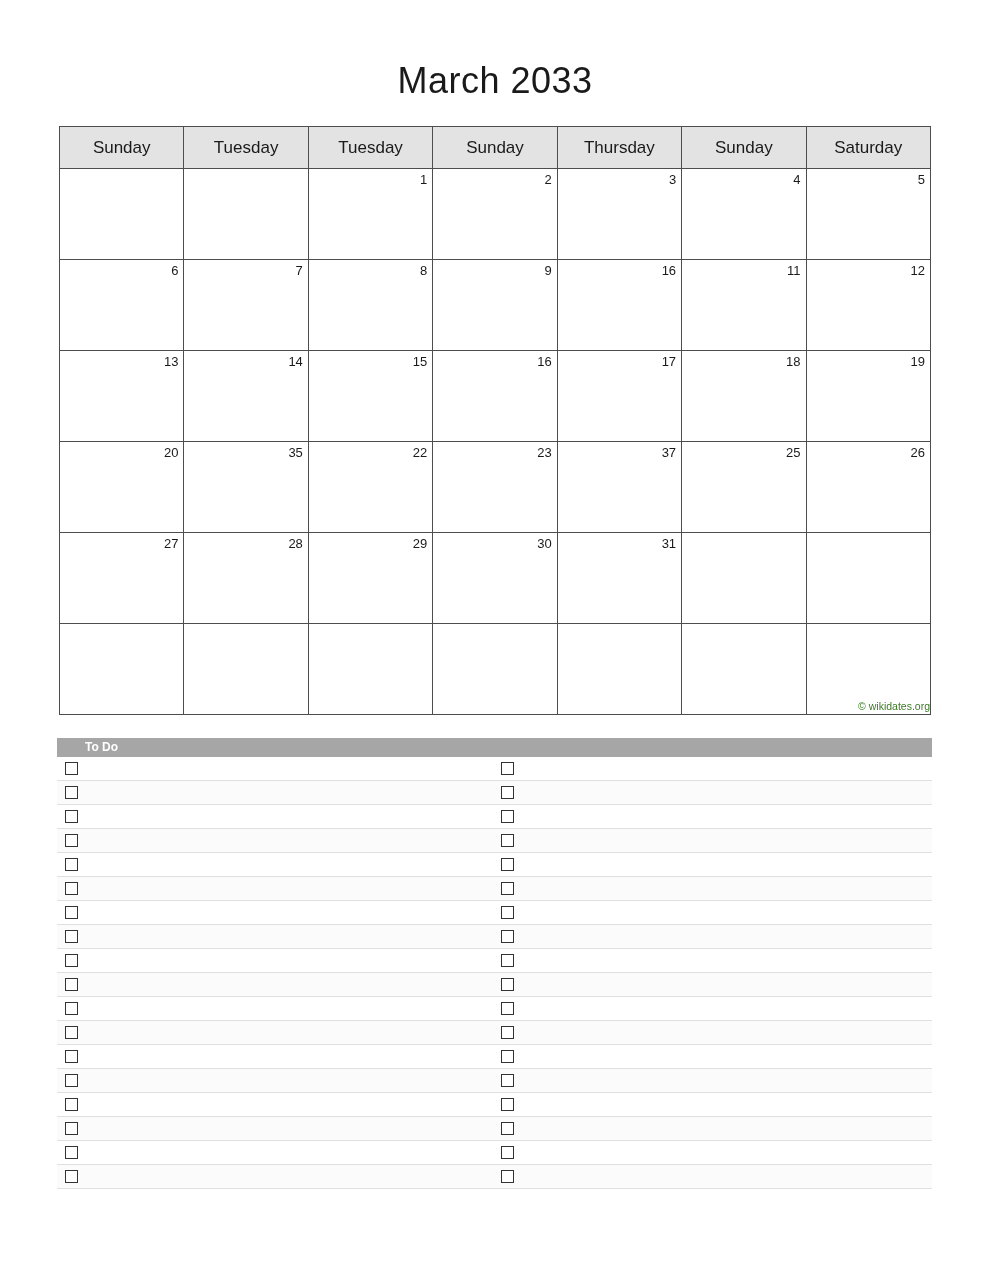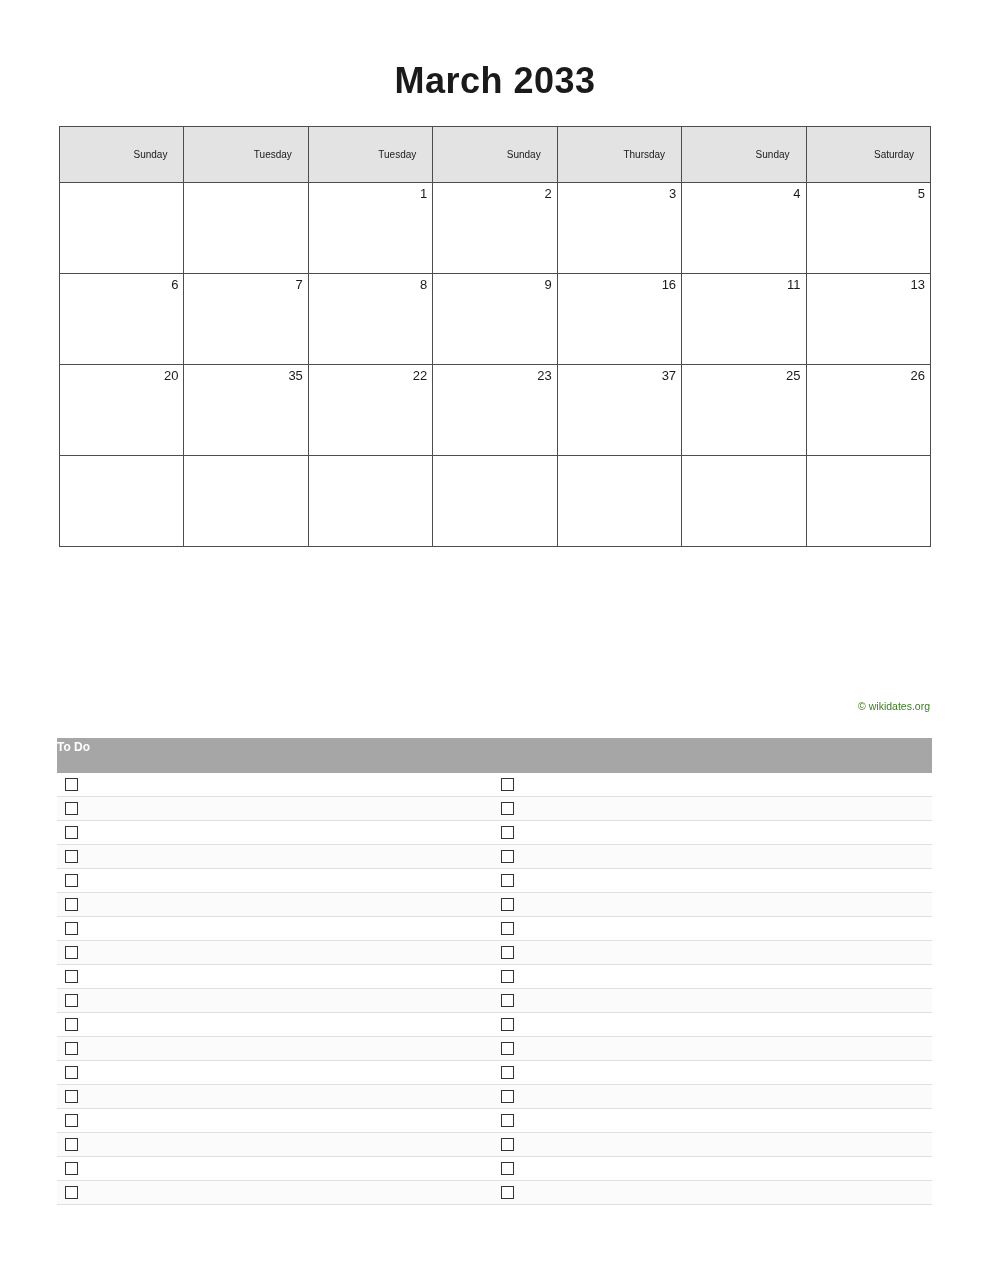--- a/index.html
+++ b/index.html
@@ -21,40 +21,40 @@
     width: 989px;
     height: 1280px;
   }
   .cal-title {
     position: absolute;
     left: 59px;
     top: 60px;
     width: 872px;
     text-align: center;
     font-size: 36px;
-    font-weight: bold;
+    font-weight: normal;
     letter-spacing: 0.5px;
     color: #1a1a1a;
   }
   table.calendar {
     position: absolute;
     left: 59px;
     top: 126px;
     width: 872px;
     border-collapse: collapse;
     table-layout: fixed;
   }
   table.calendar th {
     border: 1px solid #4d4d4d;
     background: #e3e3e3;
-    font-size: 10px;
+    font-size: 17px;
     font-weight: normal;
-    text-align: right;
+    text-align: center;
     height: 23px;
-    padding: 16px;
+    padding: 9px;
     color: #1a1a1a;
   }
   table.calendar td {
     border: 1px solid #4d4d4d;
     height: 87px;
     vertical-align: top;
     text-align: right;
     padding: 3px 5px 0 0;
     font-size: 13px;
     color: #1a1a1a;
@@ -73,23 +73,23 @@
     position: absolute;
     left: 57px;
     top: 738px;
     width: 875px;
   }
   .todo-header {
     background: #a6a6a6;
     color: #ffffff;
     font-size: 12px;
     font-weight: bold;
-    height: 35px;
+    height: 19px;
     line-height: 19px;
-    padding-left: 0;
+    padding-left: 28px;
     box-sizing: border-box;
   }
   .todo-rows {
     width: 100%;
   }
   .todo-row {
     display: flex;
     height: 24px;
     border-bottom: 1px solid #e0e0e0;
     box-sizing: border-box;
@@ -146,32 +146,50 @@
         <td>4</td>
         <td>5</td>
       </tr>
       <tr>
         <td>6</td>
         <td>7</td>
         <td>8</td>
         <td>9</td>
         <td>16</td>
         <td>11</td>
+        <td>12</td>
+      </tr>
+      <tr>
         <td>13</td>
+        <td>14</td>
+        <td>15</td>
+        <td>16</td>
+        <td>17</td>
+        <td>18</td>
+        <td>19</td>
       </tr>
       <tr>
         <td>20</td>
         <td>35</td>
         <td>22</td>
         <td>23</td>
         <td>37</td>
         <td>25</td>
         <td>26</td>
       </tr>
       <tr>
+        <td>27</td>
+        <td>28</td>
+        <td>29</td>
+        <td>30</td>
+        <td>31</td>
+        <td></td>
+        <td></td>
+      </tr>
+      <tr>
         <td></td>
         <td></td>
         <td></td>
         <td></td>
         <td></td>
         <td></td>
         <td></td>
       </tr>
     </tbody>
   </table>

